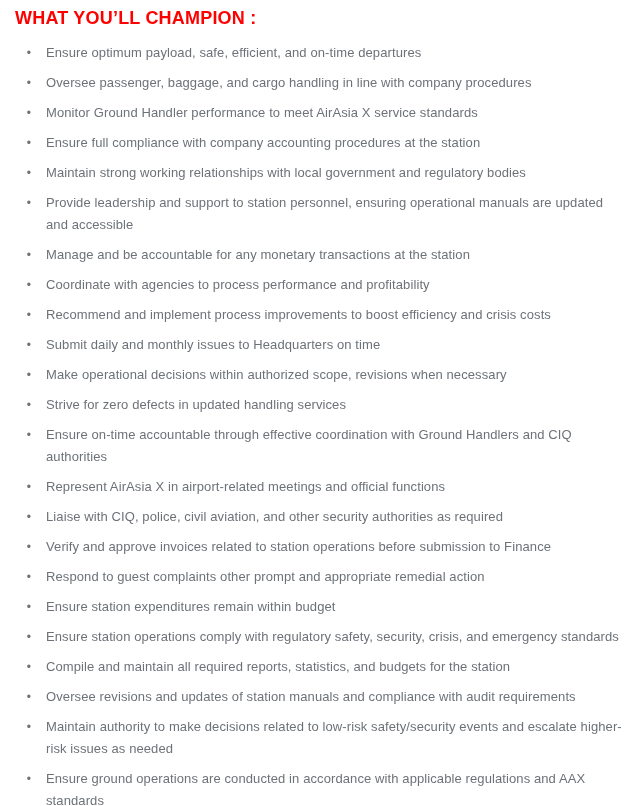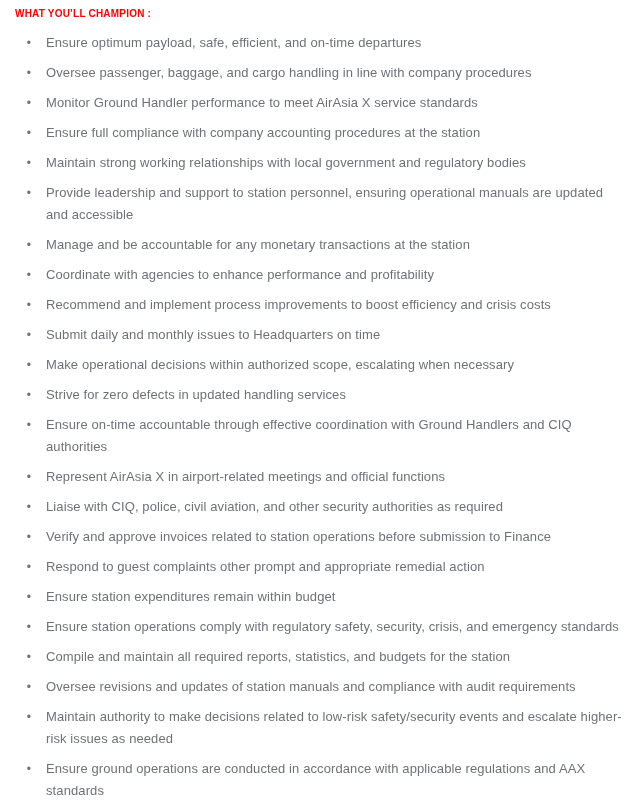--- a/index.html
+++ b/index.html
@@ -12,21 +12,21 @@
     width: 640px;
     height: 806px;
     overflow: hidden;
     font-family: "Liberation Sans", sans-serif;
   }
   .page {
     padding: 8px 16px 10px 15px;
   }
   .heading {
     margin: 0 0 13px 0;
-    font-size: 10px;
+    font-size: 18px;
     font-weight: 700;
     letter-spacing: 0.2px;
     color: var(--heading-color, #ff0000);
   }
   .bullet-list {
     list-style: none;
     margin: 0;
     padding: 0;
   }
   .bullet-item {
@@ -89,36 +89,36 @@
     <span class="item-text">Provide leadership and support to station personnel, ensuring operational manuals are updated and accessible</span>
   </li>
 
   <li class="bullet-item">
     <span class="bullet">•</span>
     <span class="item-text">Manage and be accountable for any monetary transactions at the station</span>
   </li>
 
   <li class="bullet-item">
     <span class="bullet">•</span>
-    <span class="item-text">Coordinate with agencies to enhance performance and profitability</span>
+    <span class="item-text">Coordinate with agencies to process performance and profitability</span>
   </li>
 
   <li class="bullet-item">
     <span class="bullet">•</span>
     <span class="item-text">Recommend and implement process improvements to boost efficiency and crisis costs</span>
   </li>
 
   <li class="bullet-item">
     <span class="bullet">•</span>
     <span class="item-text">Submit daily and monthly issues to Headquarters on time</span>
   </li>
 
   <li class="bullet-item">
     <span class="bullet">•</span>
-    <span class="item-text">Make operational decisions within authorized scope, escalating when necessary</span>
+    <span class="item-text">Make operational decisions within authorized scope, revisions when necessary</span>
   </li>
 
   <li class="bullet-item">
     <span class="bullet">•</span>
     <span class="item-text">Strive for zero defects in updated handling services</span>
   </li>
 
   <li class="bullet-item">
     <span class="bullet">•</span>
     <span class="item-text">Ensure on-time accountable through effective coordination with Ground Handlers and CIQ authorities</span>

